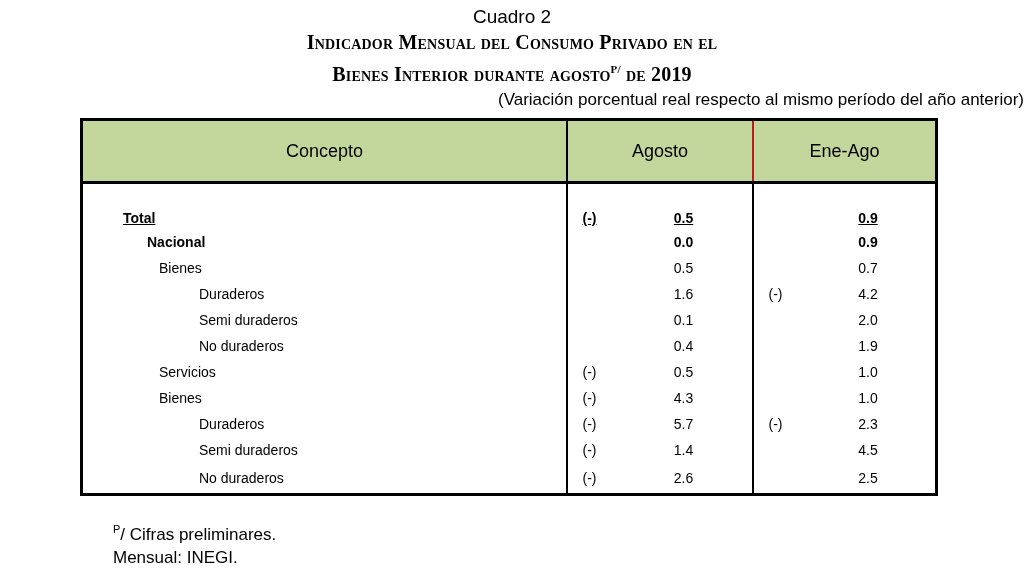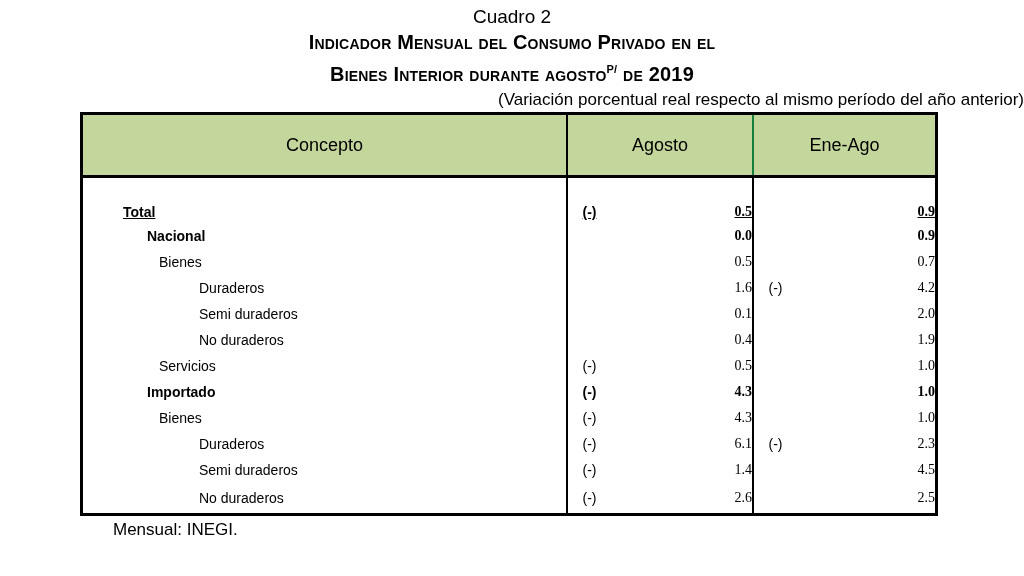--- a/index.html
+++ b/index.html
@@ -10,28 +10,28 @@
     color:#000000;
     overflow:hidden;
   }
   .page{position:relative;width:1024px;height:428px;}
 
   
   .titles{text-align:center;padding-top:4px;}
   .cuadro{font-size:19px;line-height:25px;font-weight:400;}
   .maintitle{
     font-size:20px;line-height:27px;font-weight:bold;
-    font-variant:small-caps;letter-spacing:.2px;
+    font-variant:small-caps;letter-spacing:.2px;font-family:Liberation Serif, serif;
   }
   .maintitle sup{font-size:11px;font-variant:normal;vertical-align:super;font-weight:bold;}
   .subtitle{font-size:17px;line-height:24px;font-weight:400;text-align:right;}
 
   
   .tablewrap{
-    position:absolute;left:80px;top:112px;width:858px;
+    position:absolute;left:80px;top:118px;width:858px;
     border-top:3px solid #000;
     border-left:3px solid #000;
     border-right:3px solid #000;
     border-bottom:3px solid #000;
     box-sizing:border-box;
     background:#701a75;
   }
   table.grid{border-collapse:collapse;width:100%;table-layout:fixed;}
   table.grid col.c-concept{width:484px;}
   table.grid col.c-sign1{width:46px;}
@@ -41,33 +41,33 @@
 
   thead th{
     background:#c3d69b;
     font-size:18px;font-weight:400;
     height:60px;
     text-align:center;
     border-bottom:3px solid #000;
     padding:0;
   }
   th.h-concept{border-right:2px solid #000;}
-  th.h-agosto{border-right:2px solid #15803d;}
+  th.h-agosto{border-right:2px solid #b91c1c;}
 
   tbody td{
     padding:0;
     font-size:14px;
     height:26px;
     vertical-align:middle;
     background:#fff;
   }
   td.sep-left{border-left:2px solid #000;}
   td.concept{padding-left:6px;white-space:nowrap;}
   td.sign{text-align:center;padding-right:2px;}
-  td.val{text-align:right;padding-left:2px;font-family:Liberation Serif, serif;}
+  td.val{text-align:center;padding-left:2px;}
 
   
   .lvl0{padding-left:34px;}
   .lvl1{padding-left:58px;text-align:right;}
   .lvl2{padding-left:70px;}
   .lvl3{padding-left:110px;}
 
   .b{font-weight:bold;}
   .u{text-decoration:underline;}
 
@@ -155,37 +155,30 @@
             <td class="val ">1.9</td>
           </tr>
           <tr>
             <td class="concept"><span class="lvl2 ">Servicios</span></td>
             <td class="sign sep-left ">(-)</td>
             <td class="val ">0.5</td>
             <td class="sign sep-left "></td>
             <td class="val ">1.0</td>
           </tr>
           <tr>
-            <td class="concept"><span class="lvl1 b">Importado</span></td>
-            <td class="sign sep-left b">(-)</td>
-            <td class="val b">4.3</td>
-            <td class="sign sep-left b"></td>
-            <td class="val b">1.0</td>
-          </tr>
-          <tr>
             <td class="concept"><span class="lvl2 ">Bienes</span></td>
             <td class="sign sep-left ">(-)</td>
             <td class="val ">4.3</td>
             <td class="sign sep-left "></td>
             <td class="val ">1.0</td>
           </tr>
           <tr>
             <td class="concept"><span class="lvl3 ">Duraderos</span></td>
             <td class="sign sep-left ">(-)</td>
-            <td class="val ">6.1</td>
+            <td class="val ">5.7</td>
             <td class="sign sep-left ">(-)</td>
             <td class="val ">2.3</td>
           </tr>
           <tr>
             <td class="concept"><span class="lvl3 ">Semi duraderos</span></td>
             <td class="sign sep-left ">(-)</td>
             <td class="val ">1.4</td>
             <td class="sign sep-left "></td>
             <td class="val ">4.5</td>
           </tr>
@@ -194,16 +187,17 @@
             <td class="sign sep-left ">(-)</td>
             <td class="val ">2.6</td>
             <td class="sign sep-left "></td>
             <td class="val ">2.5</td>
           </tr>
         </tbody>
     </table>
   </div>
 
   <div class="notes">
+    <div class="n"><sup>P</sup><span>/ Cifras preliminares.</span></div>
     <div class="n">Mensual: INEGI.</div>
   </div>
 
 </div>
 
 </body></html>

